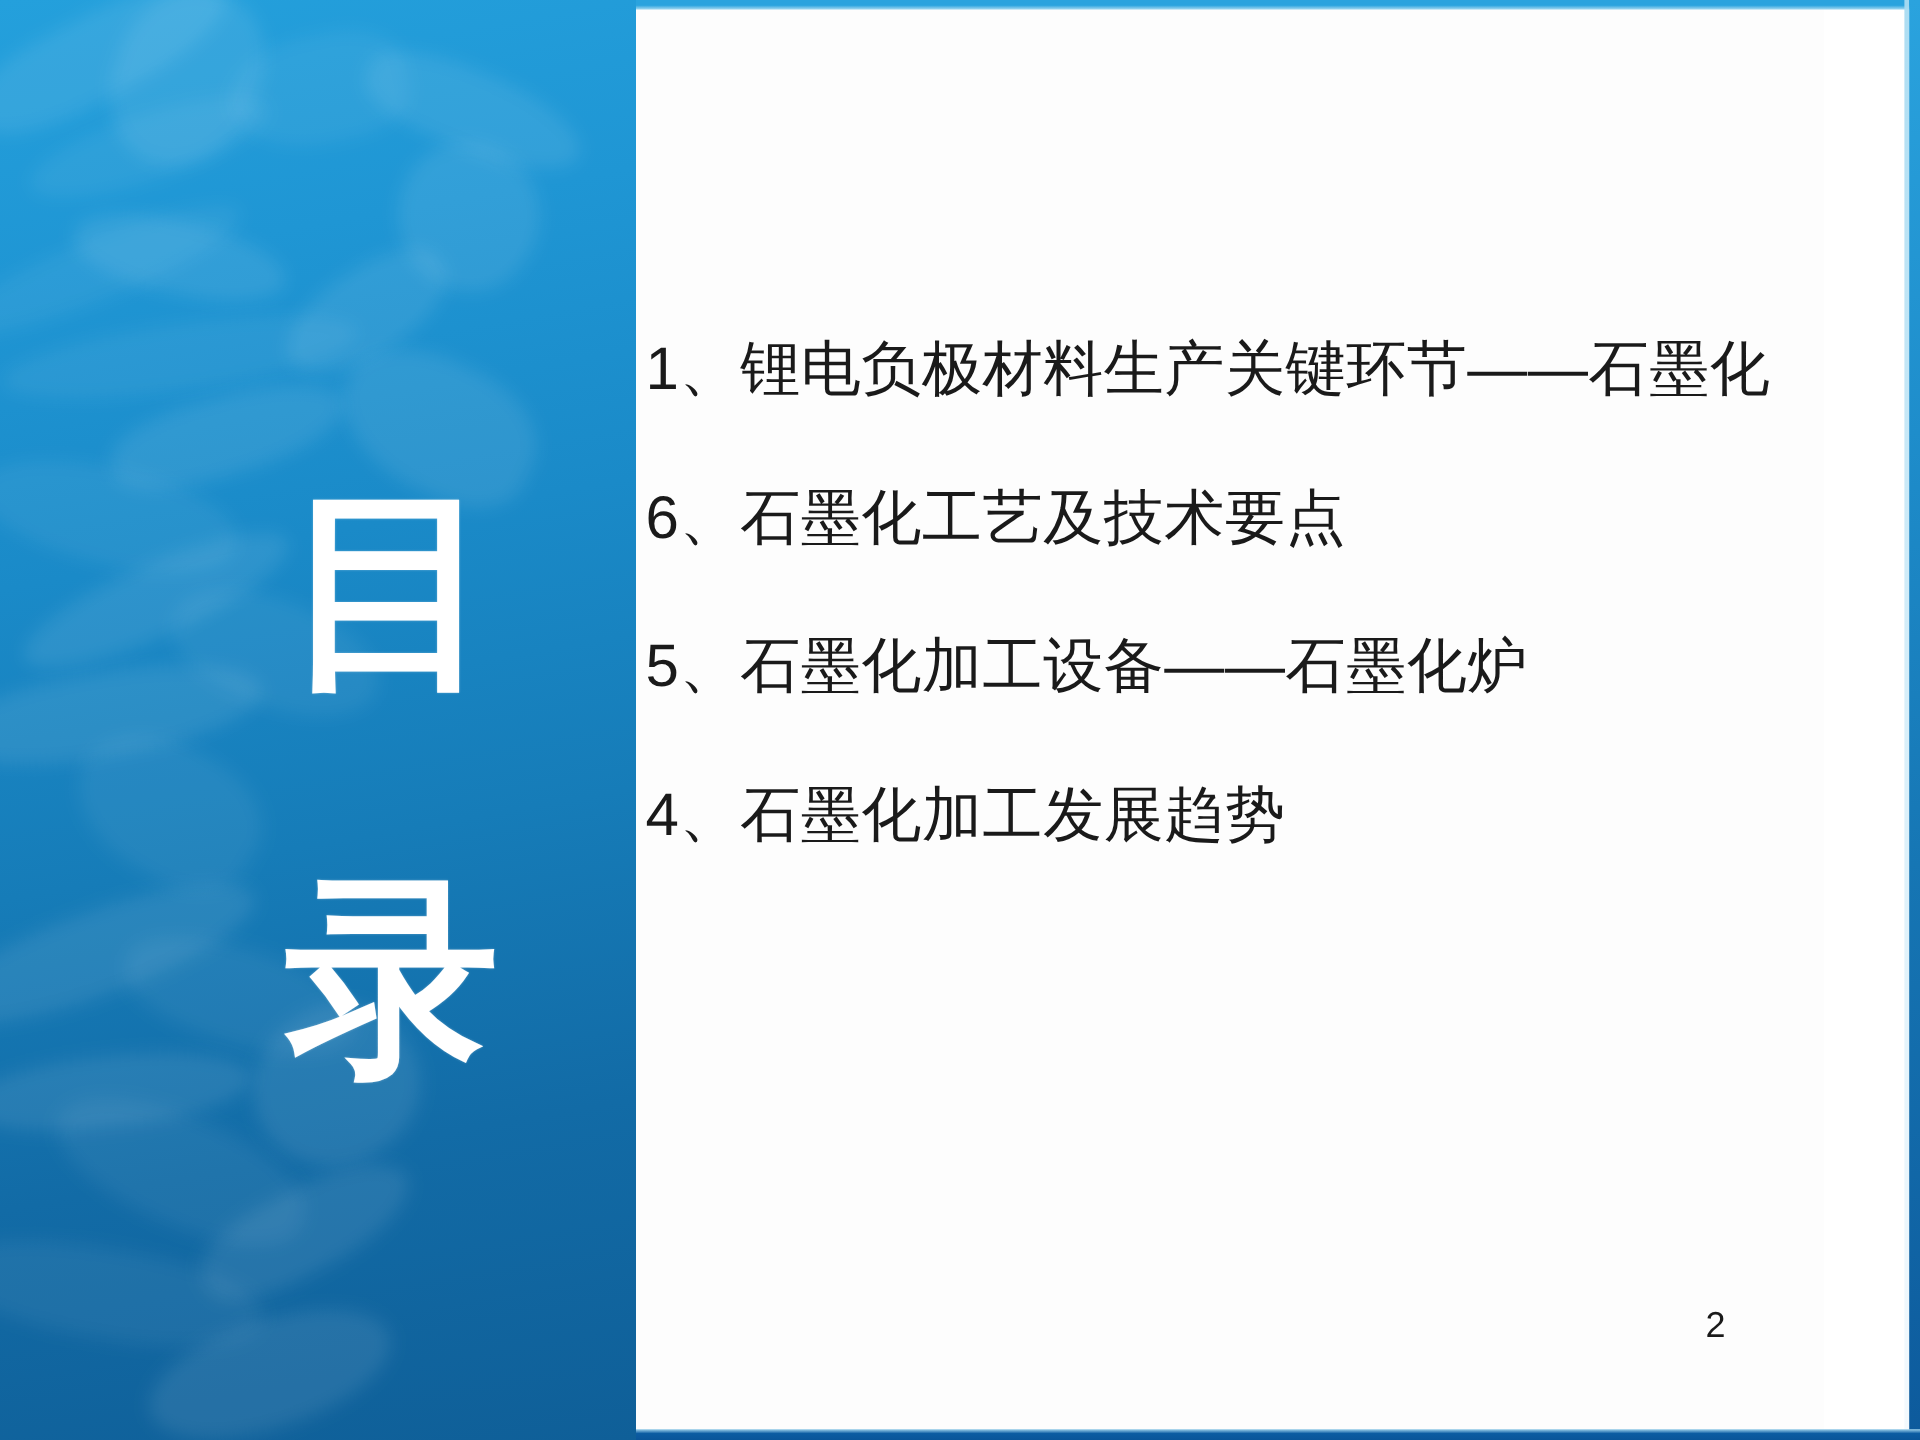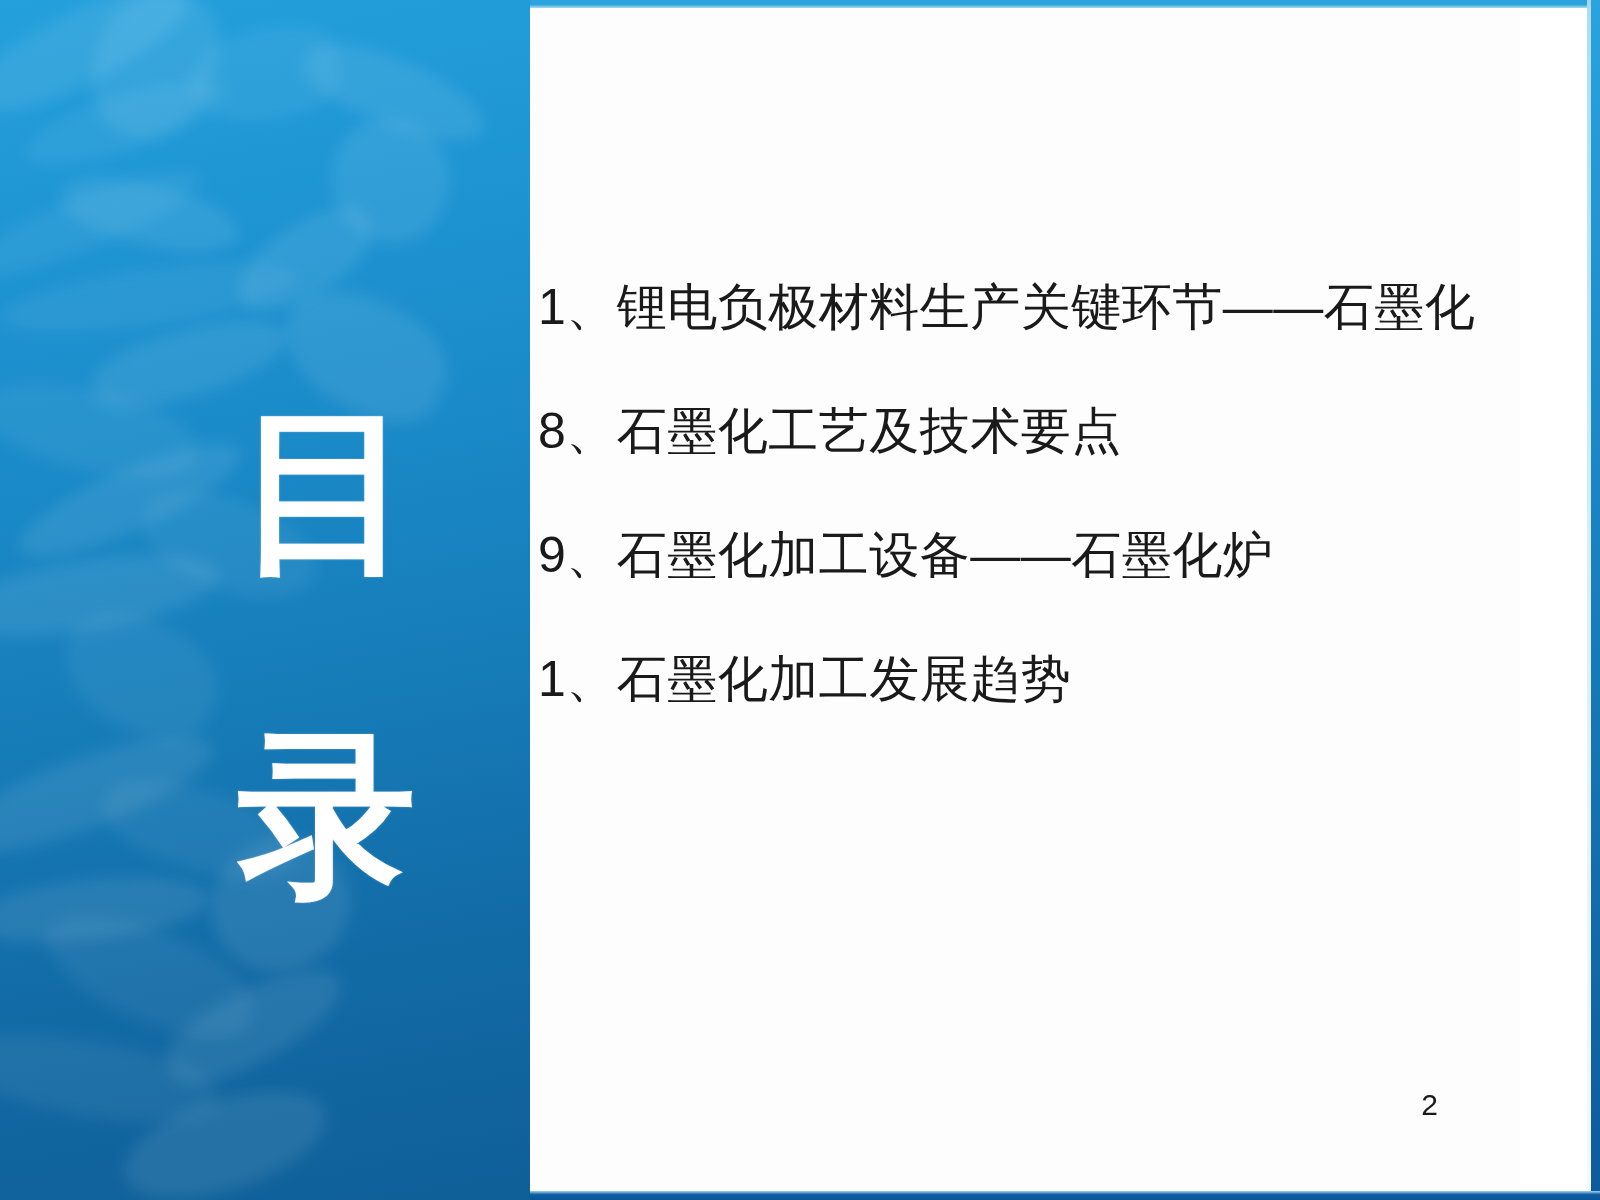--- a/index.html
+++ b/index.html
@@ -193,23 +193,23 @@
 
     <div class="toc-title">
       <span class="ch">目</span>
       <span class="ch">录</span>
     </div>
   </div>
 
   <div class="content-area">
     <div class="toc-list">
       <div class="toc-item">1、锂电负极材料生产关键环节——石墨化</div>
-      <div class="toc-item">8、石墨化工艺及技术要点</div>
-      <div class="toc-item">9、石墨化加工设备——石墨化炉</div>
-      <div class="toc-item">1、石墨化加工发展趋势</div>
+      <div class="toc-item">6、石墨化工艺及技术要点</div>
+      <div class="toc-item">5、石墨化加工设备——石墨化炉</div>
+      <div class="toc-item">4、石墨化加工发展趋势</div>
     </div>
 
     <div class="page-number">2</div>
   </div>
 
   <div class="border-top"></div>
   <div class="border-right-inner"></div>
   <div class="border-right"></div>
   <div class="border-bottom"></div>
 

